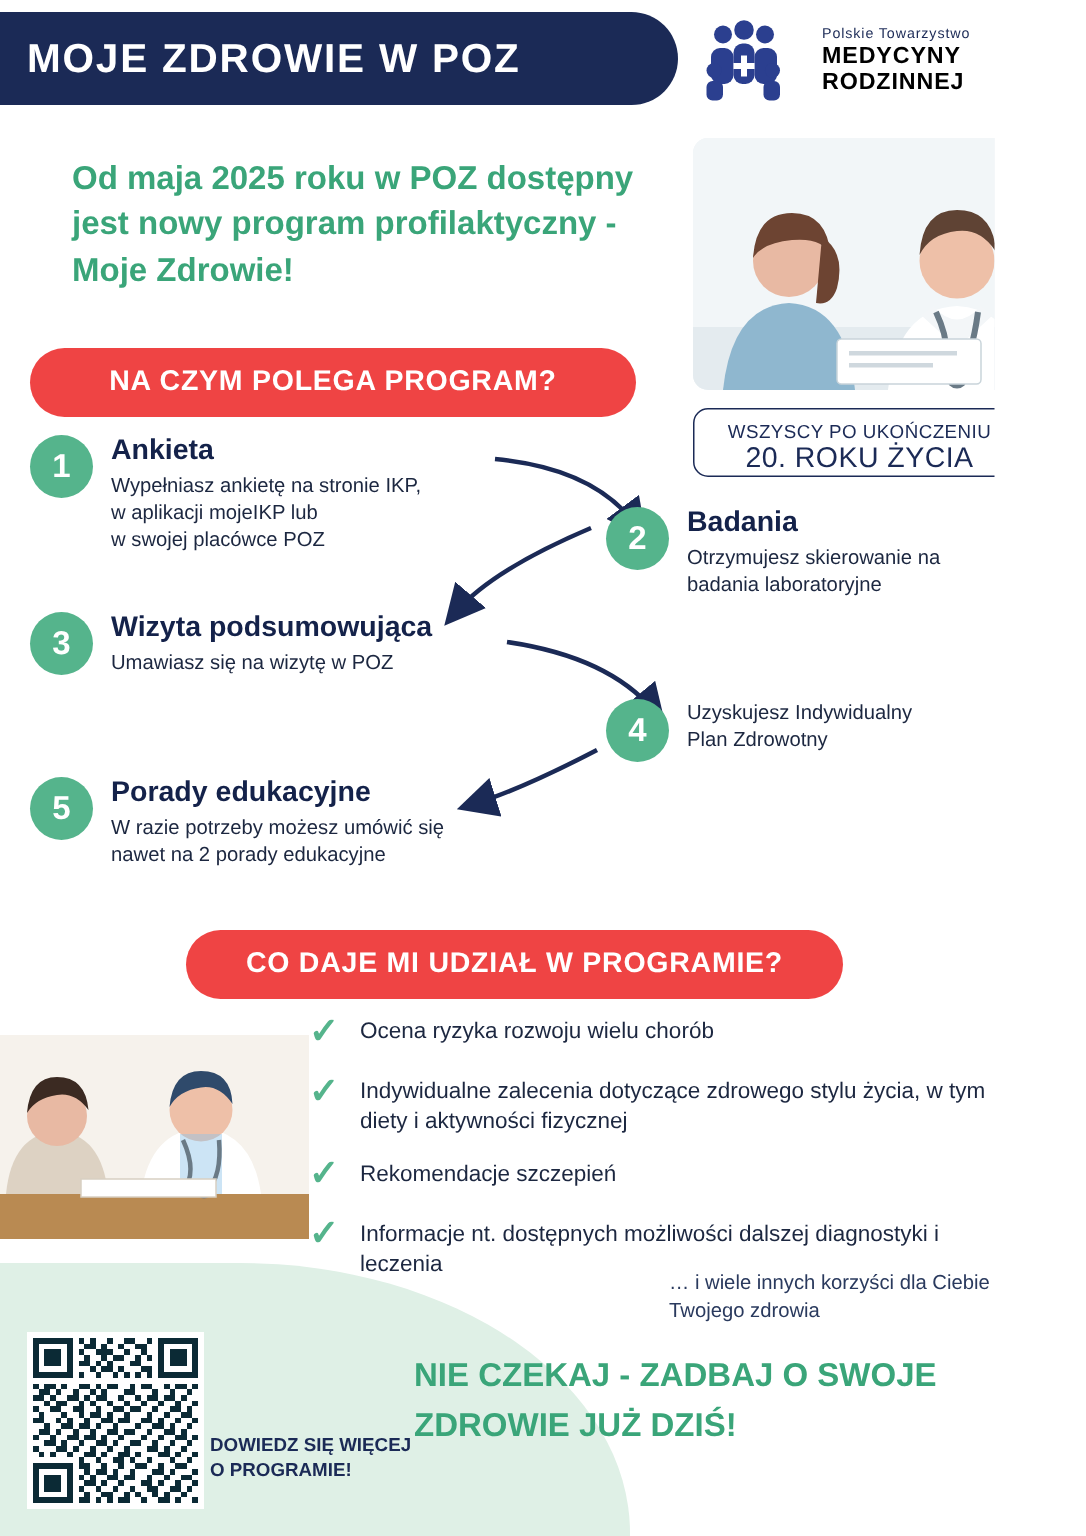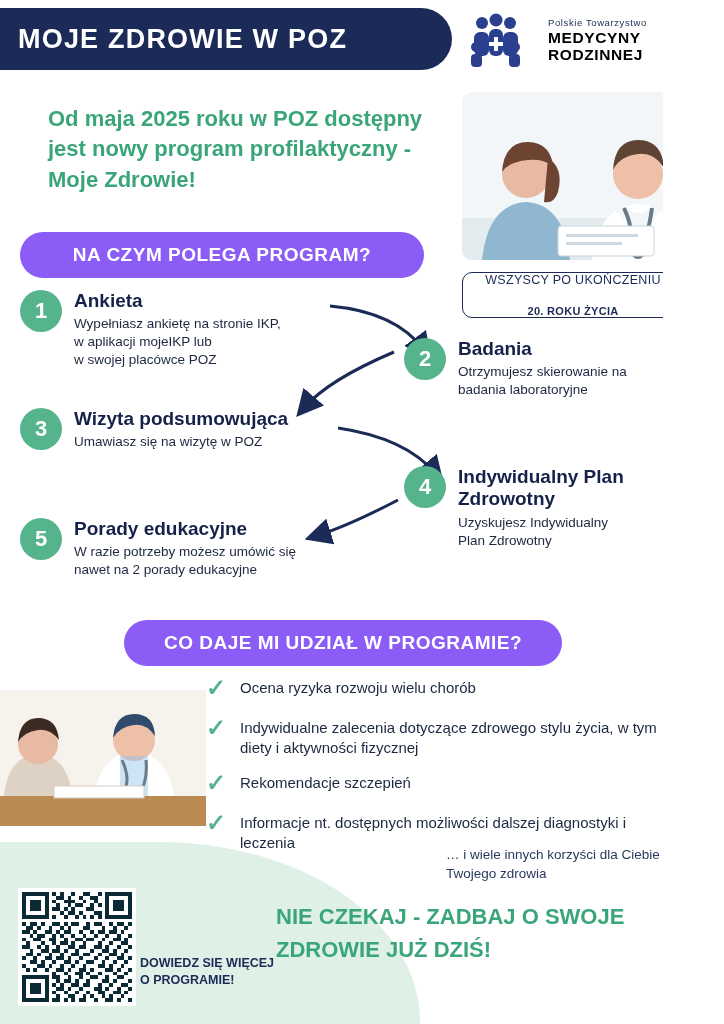--- a/index.html
+++ b/index.html
@@ -66,29 +66,29 @@
     background: #eef3f7;
   }
 
   .age-box {
     position: absolute;
     left: 462px; top: 272px;
     width: 222px; height: 46px;
     border: 1.6px solid #1b2a56;
     border-radius: 10px;
     display: flex; flex-direction: column;
-    align-items: center; justify-content: space-between;
+    align-items: center; justify-content: flex-end;
     color: #1b2a56;
   }
   .age-l1 { font-size: 12.5px; letter-spacing: .3px; }
-  .age-l2 { font-size: 11px; font-weight: bold; letter-spacing: .3px; }
+  .age-l2 { font-size: 19px; font-weight: normal; letter-spacing: .3px; }
 
   
   .pill {
-    background: #8b5cf6;
+    background: #ef4444;
     color: #fff;
     border-radius: 26px;
     display: flex; align-items: center; justify-content: center;
     font-weight: bold;
     letter-spacing: .5px;
   }
   .pill-1 {
     position: absolute; left: 20px; top: 232px;
     width: 404px; height: 46px;
     font-size: 19px;
@@ -271,22 +271,20 @@
     <div class="circ">3</div>
     <div class="step-body">
       <div class="step-title" style="white-space:pre-line">Wizyta podsumowująca</div>
       <div class="step-desc" style="white-space:pre-line">Umawiasz się na wizytę w POZ</div>
     </div>
   </div>
 
   <div class="step step4">
     <div class="circ">4</div>
     <div class="step-body">
-      <div class="step-title" style="white-space:pre-line">Indywidualny Plan
-Zdrowotny</div>
       <div class="step-desc" style="white-space:pre-line">Uzyskujesz Indywidualny
 Plan Zdrowotny</div>
     </div>
   </div>
 
   <div class="step step5">
     <div class="circ">5</div>
     <div class="step-body">
       <div class="step-title" style="white-space:pre-line">Porady edukacyjne</div>
       <div class="step-desc" style="white-space:pre-line">W razie potrzeby możesz umówić się

